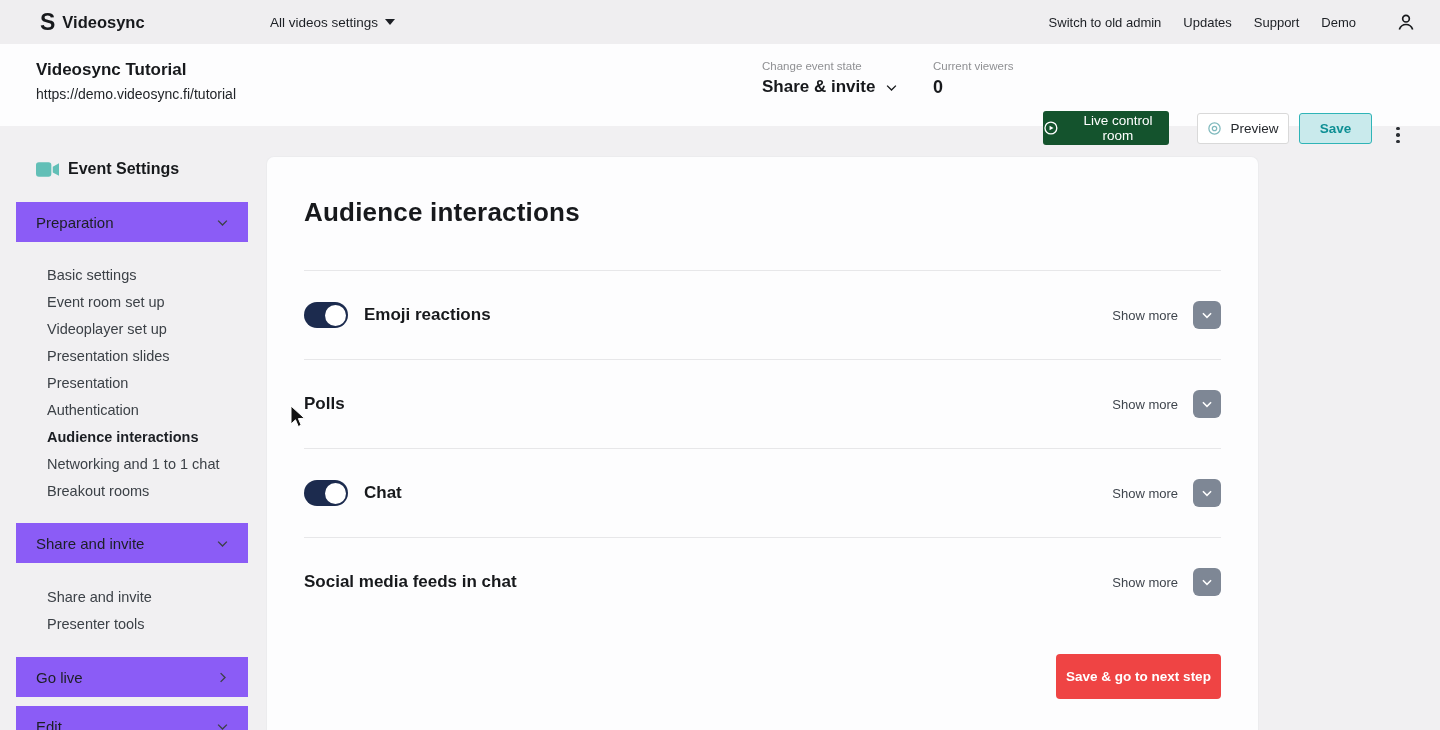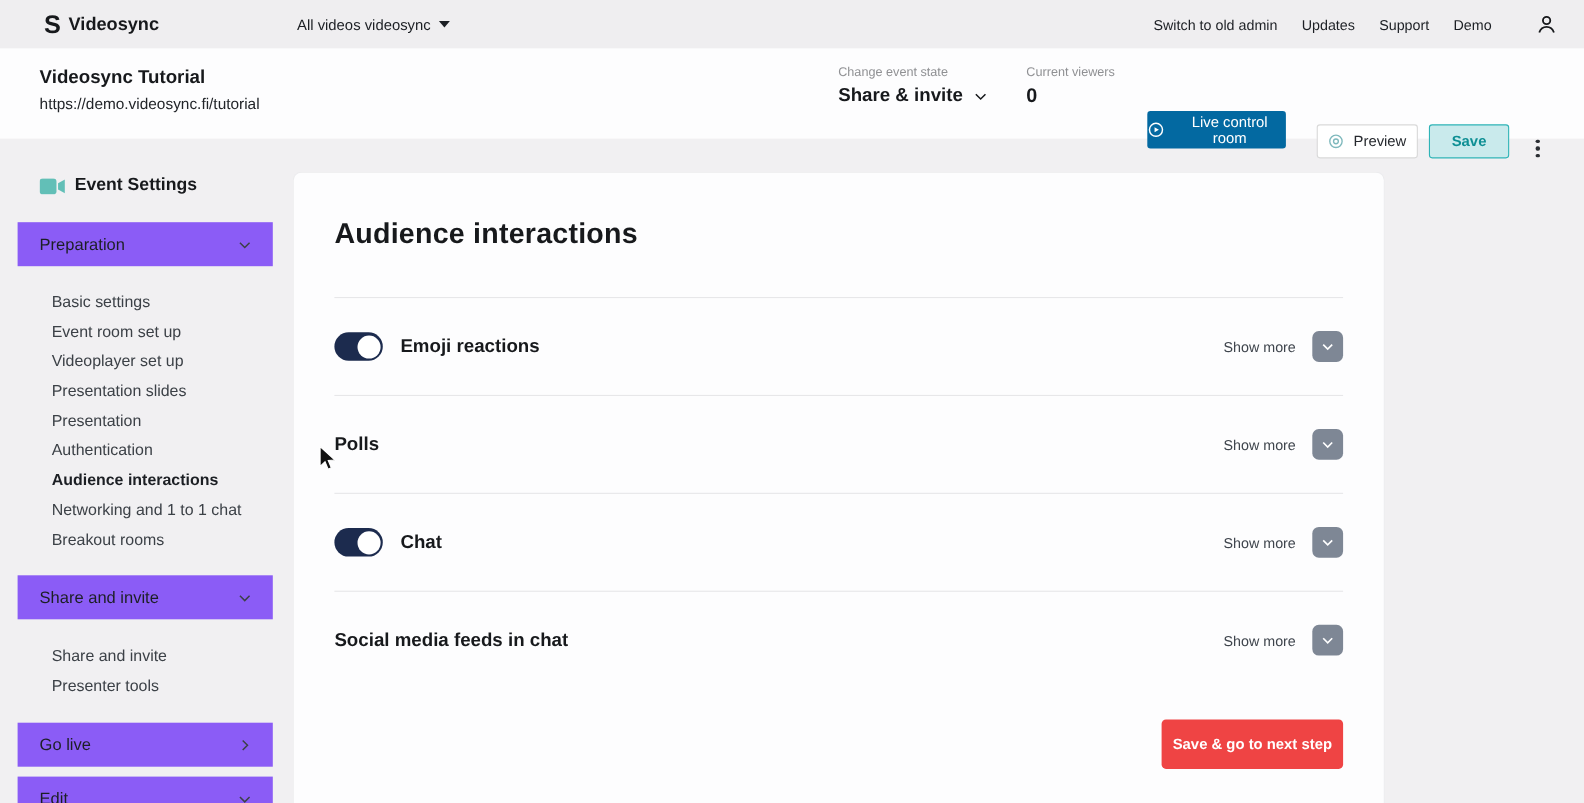--- a/index.html
+++ b/index.html
@@ -28,21 +28,21 @@
   .event-header { position:absolute; left:0; top:44px; width:1440px; height:82px; background:#fdfdfe; }
   .event-title-block { position:absolute; left:36px; top:16px; }
   .event-title { font-size:17px; font-weight:700; color:#17191c; }
   .event-url { font-size:14px; color:#222529; margin-top:6px; }
   .mini-label { font-size:11.5px; color:#8f9093; }
   .state-block { position:absolute; left:762px; top:16px; }
   .state-value { margin-top:5px; font-size:17px; font-weight:700; color:#17191c; display:flex; align-items:center; gap:9px; cursor:pointer; }
   .viewers-block { position:absolute; left:933px; top:16px; }
   .viewers-count { margin-top:5px; font-size:18px; font-weight:700; color:#17191c; }
   .btn { border:none; border-radius:3px; cursor:pointer; display:flex; align-items:center; justify-content:center; gap:8px; font-family:inherit; }
-  .btn-live { position:absolute; left:1043px; top:57px; width:126px; height:34px; background:#0369a1; color:#fff; font-size:13.5px; }
+  .btn-live { position:absolute; left:1043px; top:67px; width:126px; height:34px; background:#14532d; color:#fff; font-size:13.5px; }
   .btn-preview { position:absolute; left:1197px; top:69px; width:92px; height:31px; background:#fff; border:1px solid #d9d9d9; color:#26292e; font-size:13.5px; }
   .btn-save { position:absolute; left:1299px; top:69px; width:73px; height:31px; background:#c9eaec; border:1.5px solid #2fb4b7; color:#0e8f94; font-size:13.5px; font-weight:600; }
   .kebab { position:absolute; left:1390px; top:74px; width:16px; height:34px; display:flex; flex-direction:column; align-items:center; justify-content:center; gap:3px; cursor:pointer; }
   .kebab i { width:3.5px; height:3.5px; border-radius:50%; background:#2b2e33; }
 
   
   .sidebar-title { position:absolute; left:36px; top:160px; display:flex; align-items:center; gap:9px; }
   .sidebar-title span { font-size:16px; font-weight:700; color:#17191c; }
   .section-bar {
     position:absolute; left:16px; width:232px; height:40px; background:#8b5cf6;
@@ -79,21 +79,21 @@
 </style>
 </head>
 <body>
 
 <div class="topbar">
   <div class="brand">
     <span class="s-glyph">S</span>
     <span class="brand-name">Videosync</span>
   </div>
   <div class="videos-dd">
-    <span>All videos videosync</span>
+    <span>All videos settings</span>
     <i class="caret-down"></i>
   </div>
   <div class="topbar-right">
     <span class="top-link">Switch to old admin</span>
     <span class="top-link">Updates</span>
     <span class="top-link">Support</span>
     <span class="top-link">Demo</span>
     <span class="person">
       <svg width="20" height="20" viewBox="0 0 24 24" fill="none" stroke="#17191c" stroke-width="2">
         <circle cx="12" cy="8" r="4"></circle>

